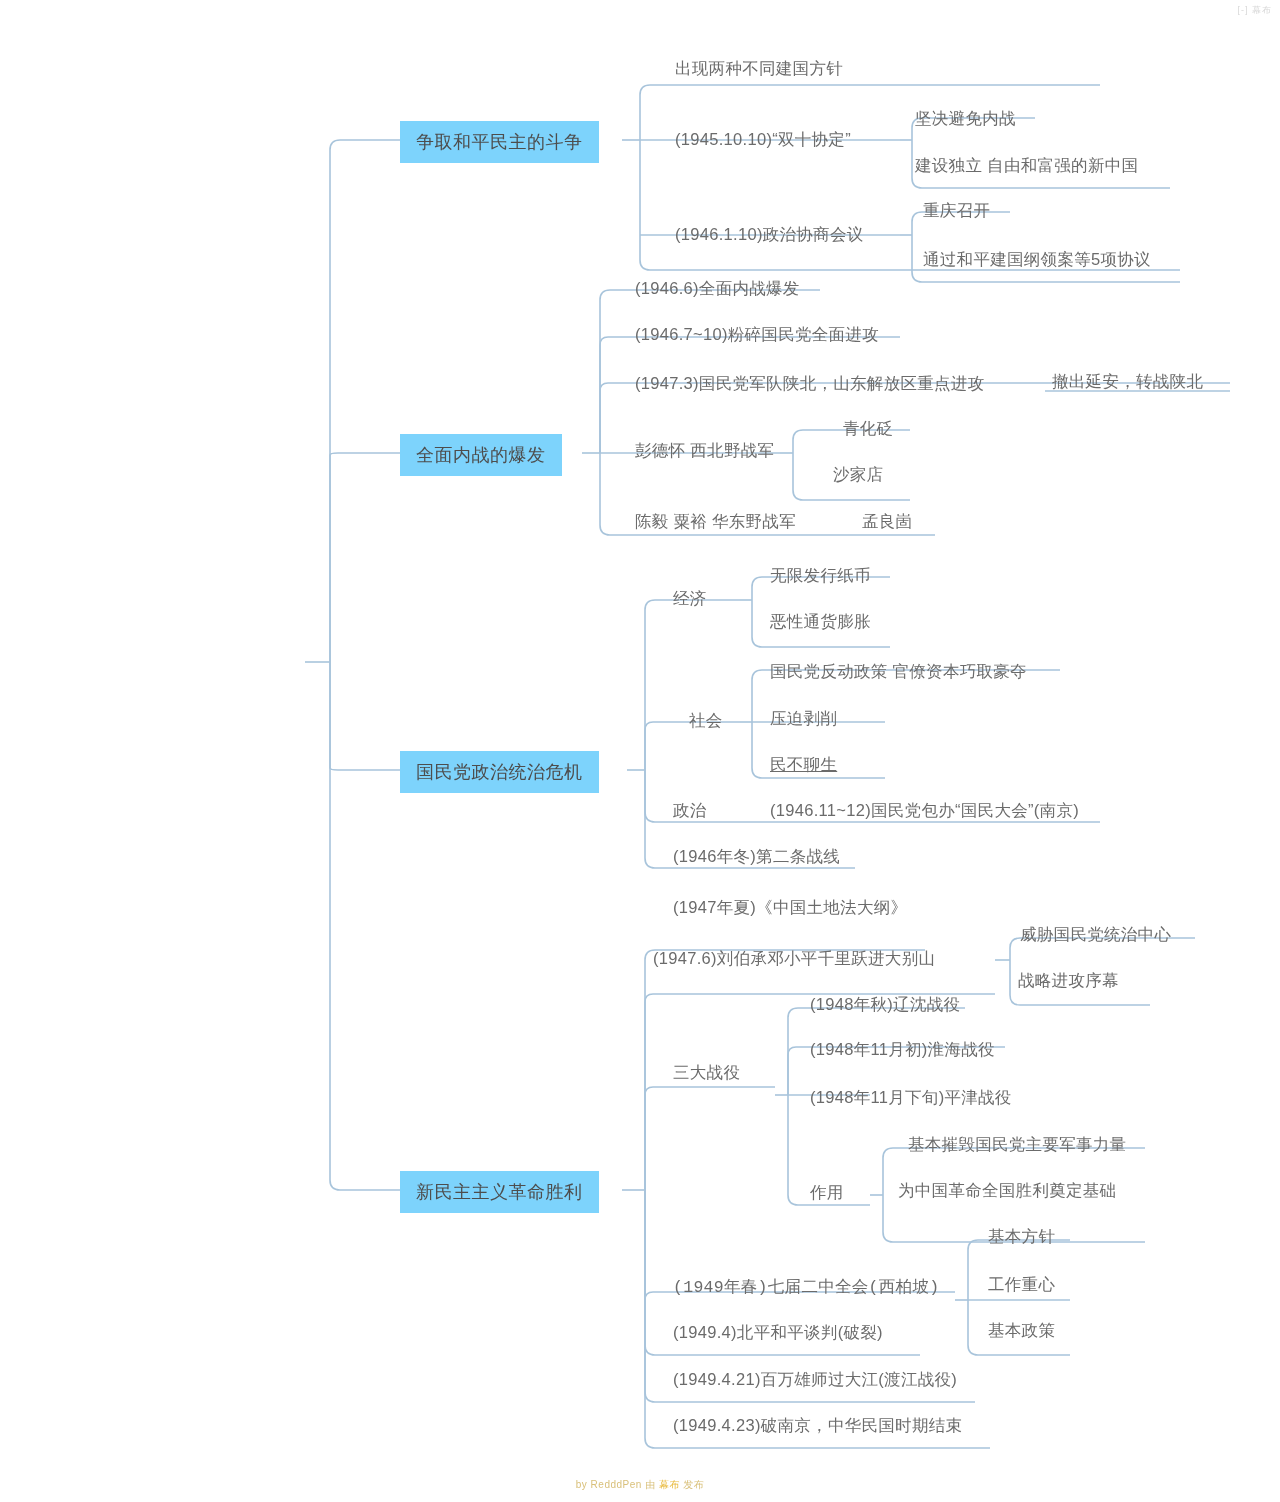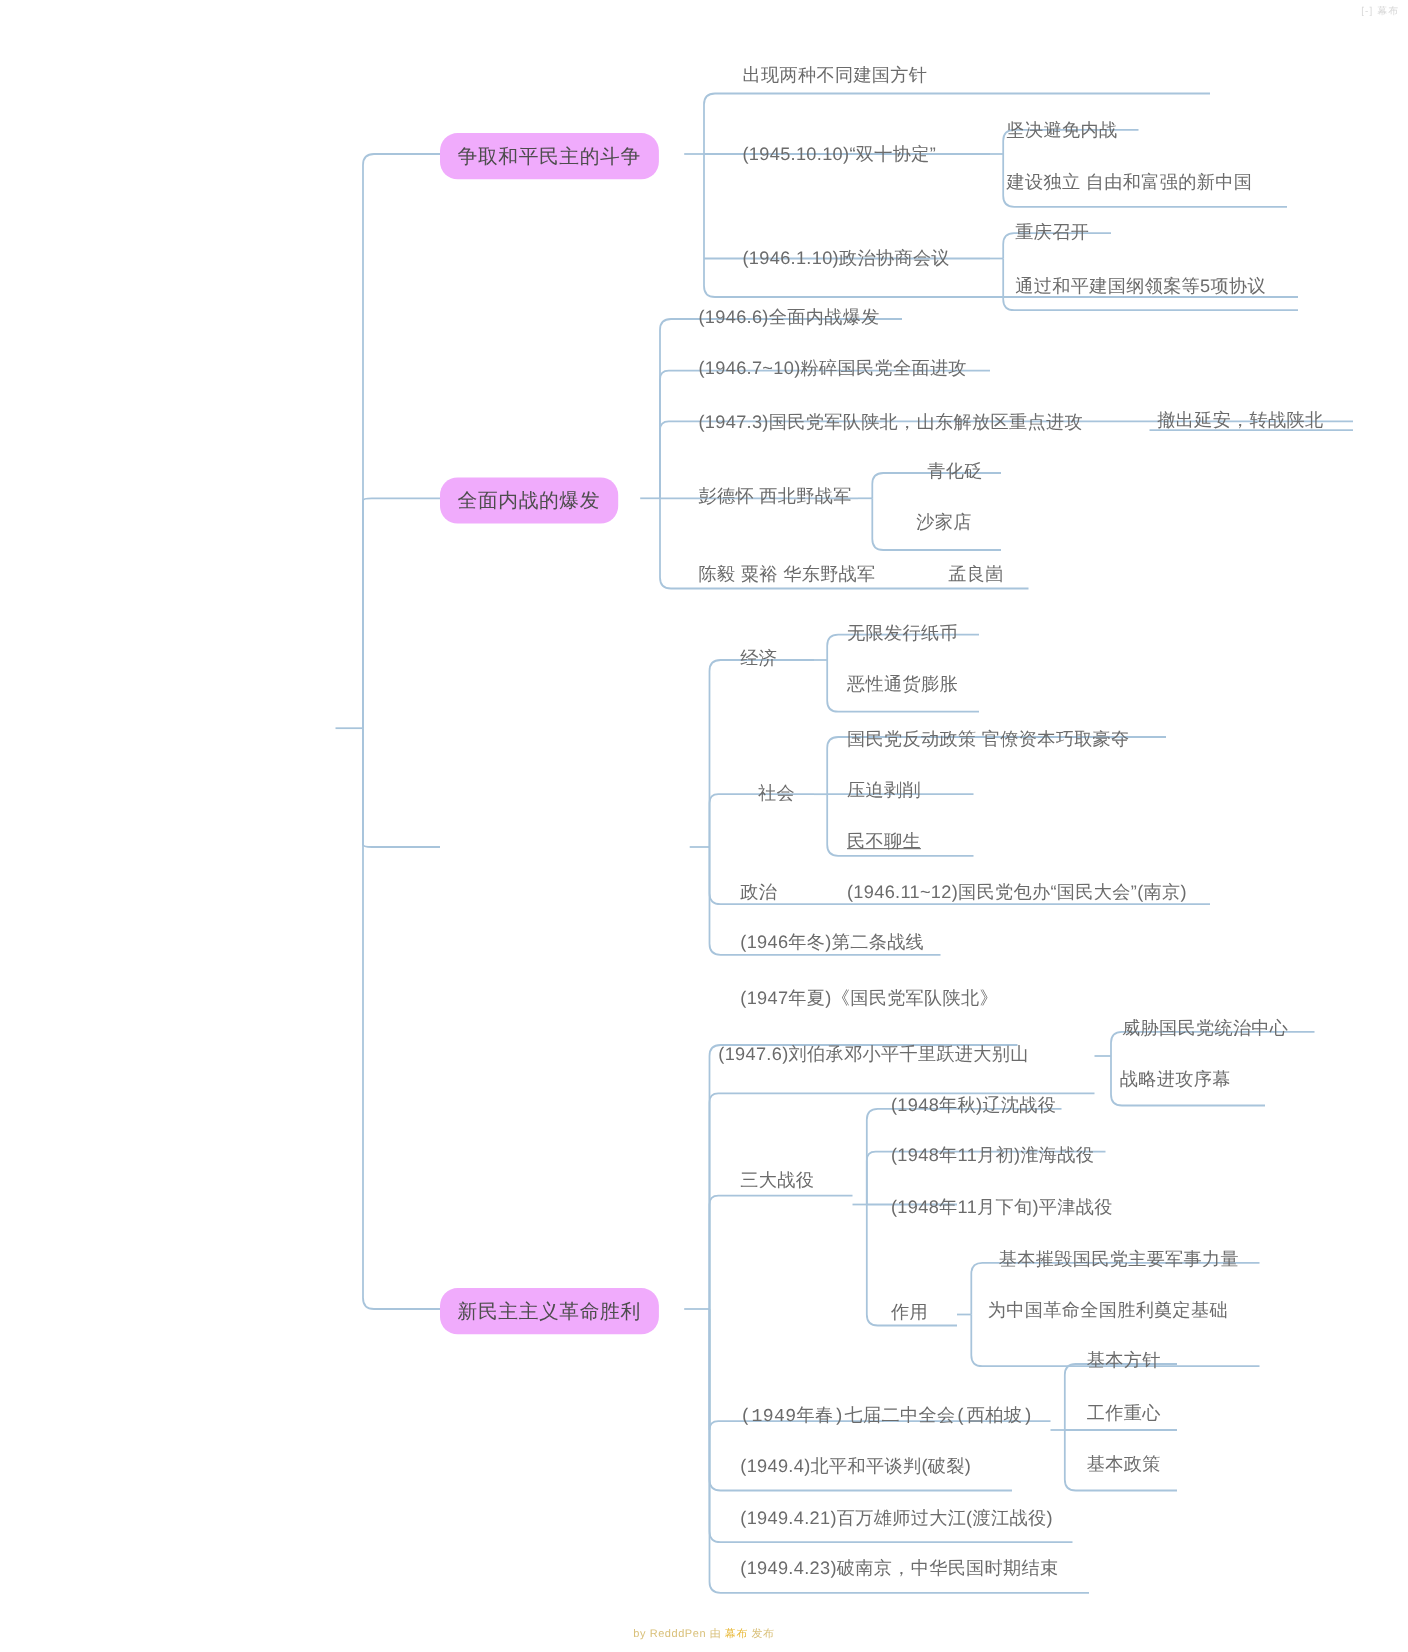--- a/index.html
+++ b/index.html
@@ -21,23 +21,23 @@
     background:#5b7796;
     color:#ffffff;
     border-radius:7px;
     font-size:21px;
     padding:13px 22px;
     letter-spacing:1px;
     box-shadow:0 1px 2px rgba(0,0,0,.12);
   }
   
   .branch{
-    background:#f0abfc;
+    background:#7dd3fc;
     color:#4d4d4d;
-    border-radius:16px;
+    border-radius:0;
     font-size:18px;
     padding:9px 16px;
     letter-spacing:.5px;
   }
   
   .leaf{
     color:#6b6b6b;
     font-size:16.5px;
     letter-spacing:.3px;
   }
@@ -151,33 +151,34 @@
   <div class="node leaf" style="left:635px;top:278px;">(1946.6)全面内战爆发</div>
   <div class="node leaf" style="left:635px;top:324px;">(1946.7~10)粉碎国民党全面进攻</div>
   <div class="node leaf" style="left:635px;top:373px;text-align:center;">(1947.3)国民党军队陕北，山东解放区重点进攻</div>
   <div class="node leaf" style="left:1052px;top:371px;">撤出延安，转战陕北</div>
   <div class="node leaf" style="left:635px;top:440px;">彭德怀 西北野战军</div>
   <div class="node leaf" style="left:843px;top:418px;">青化砭</div>
   <div class="node leaf" style="left:833px;top:464px;">沙家店</div>
   <div class="node leaf" style="left:635px;top:511px;">陈毅 粟裕 华东野战军</div>
   <div class="node leaf" style="left:862px;top:511px;">孟良崮</div>
 
+  <div class="node branch" style="left:400px;top:751px;">国民党政治统治危机</div>
   <div class="node leaf" style="left:673px;top:588px;">经济</div>
   <div class="node leaf" style="left:770px;top:565px;">无限发行纸币</div>
   <div class="node leaf" style="left:770px;top:611px;">恶性通货膨胀</div>
   <div class="node leaf" style="left:673px;top:710px;margin-left:16px;">社会</div>
   <div class="node leaf" style="left:770px;top:661px;">国民党反动政策 官僚资本巧取豪夺</div>
   <div class="node leaf" style="left:770px;top:708px;">压迫剥削</div>
   <div class="node leaf" style="left:770px;top:754px;text-decoration:underline;">民不聊生</div>
   <div class="node leaf" style="left:673px;top:800px;">政治</div>
   <div class="node leaf" style="left:770px;top:800px;">(1946.11~12)国民党包办“国民大会”(南京)</div>
   <div class="node leaf" style="left:673px;top:846px;">(1946年冬)第二条战线</div>
 
   <div class="node branch" style="left:400px;top:1171px;">新民主主义革命胜利</div>
-  <div class="node leaf" style="left:673px;top:897px;">(1947年夏)《国民党军队陕北》</div>
+  <div class="node leaf" style="left:673px;top:897px;">(1947年夏)《中国土地法大纲》</div>
   <div class="node leaf" style="left:653px;top:948px;">(1947.6)刘伯承邓小平千里跃进大别山</div>
   <div class="node leaf" style="left:1020px;top:924px;">威胁国民党统治中心</div>
   <div class="node leaf" style="left:1018px;top:970px;">战略进攻序幕</div>
   <div class="node leaf" style="left:673px;top:1062px;">三大战役</div>
   <div class="node leaf" style="left:810px;top:994px;">(1948年秋)辽沈战役</div>
   <div class="node leaf" style="left:810px;top:1039px;">(1948年11月初)淮海战役</div>
   <div class="node leaf" style="left:810px;top:1087px;">(1948年11月下旬)平津战役</div>
   <div class="node leaf" style="left:810px;top:1182px;">作用</div>
   <div class="node leaf" style="left:908px;top:1134px;">基本摧毁国民党主要军事力量</div>
   <div class="node leaf" style="left:898px;top:1180px;">为中国革命全国胜利奠定基础</div>

